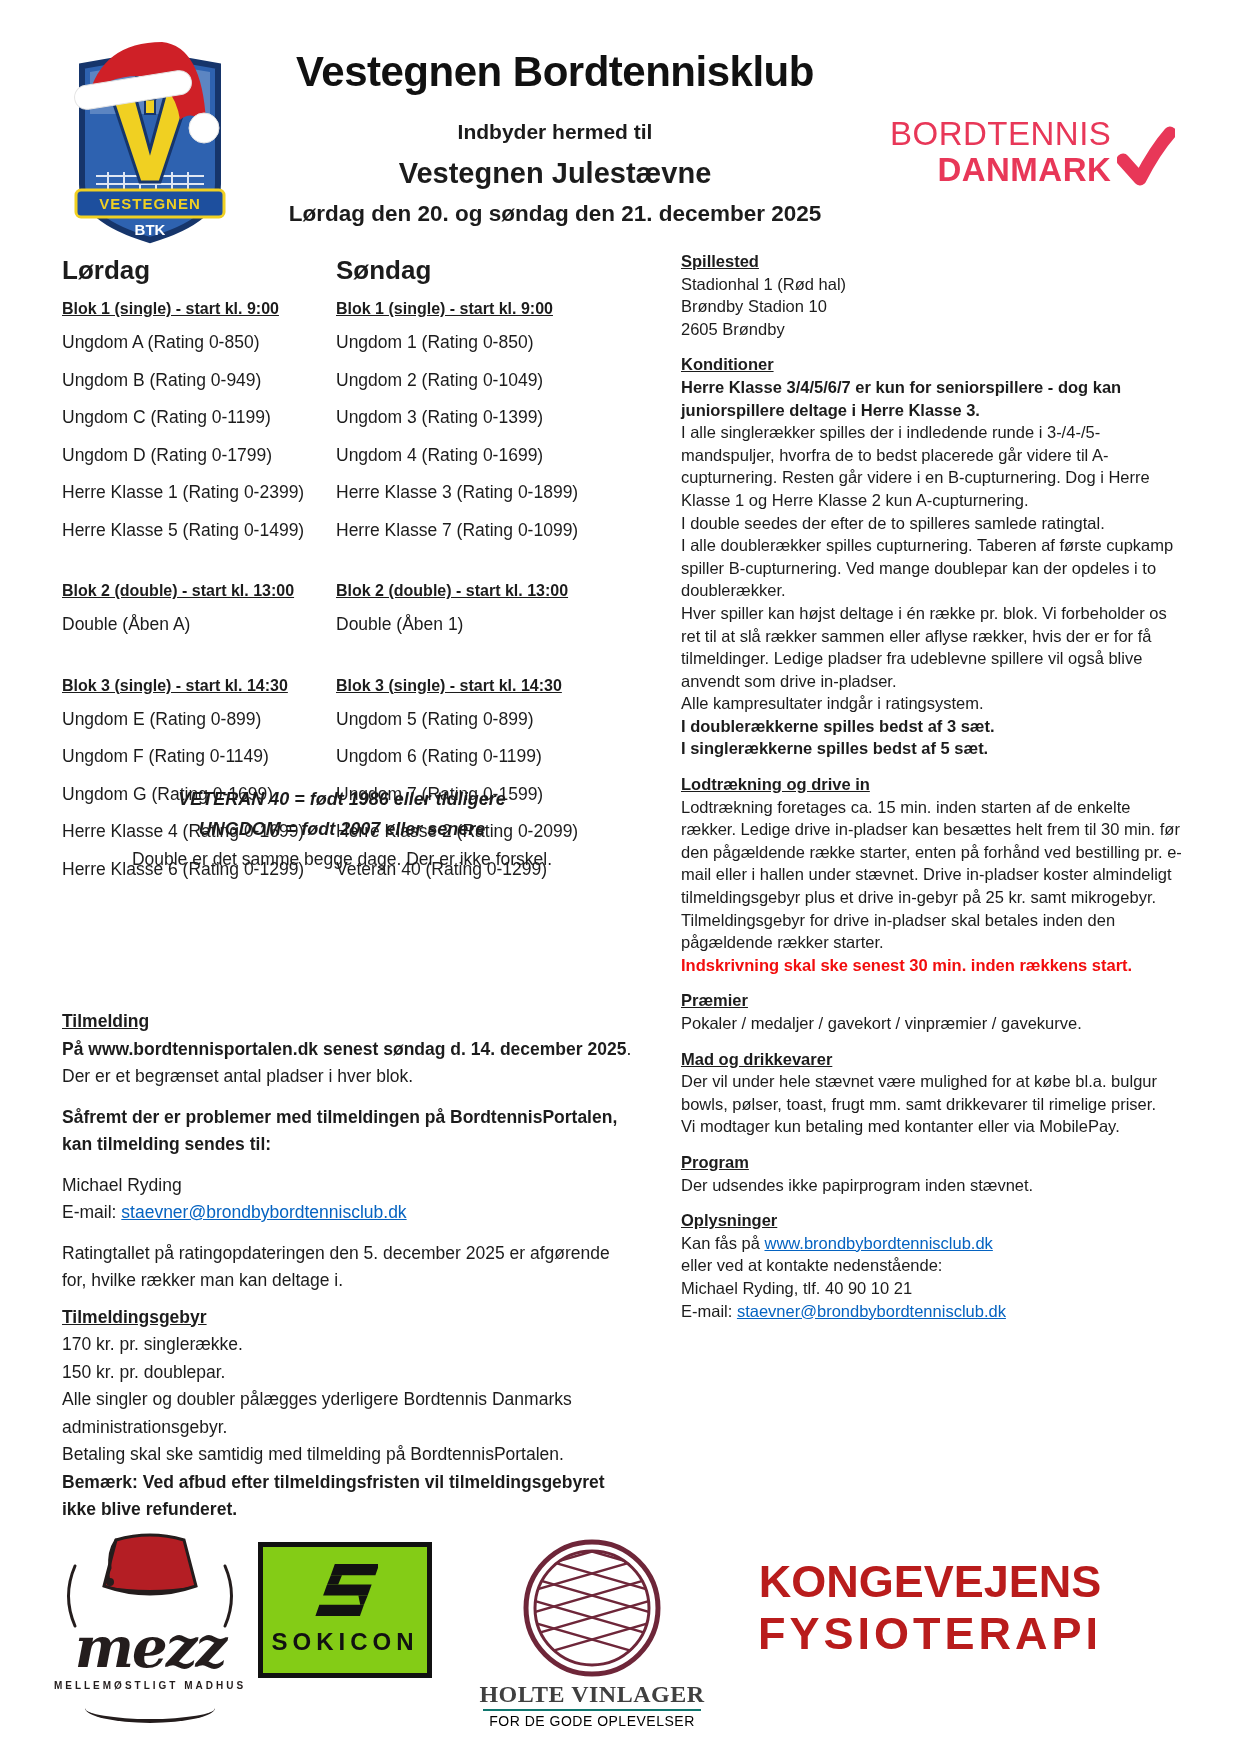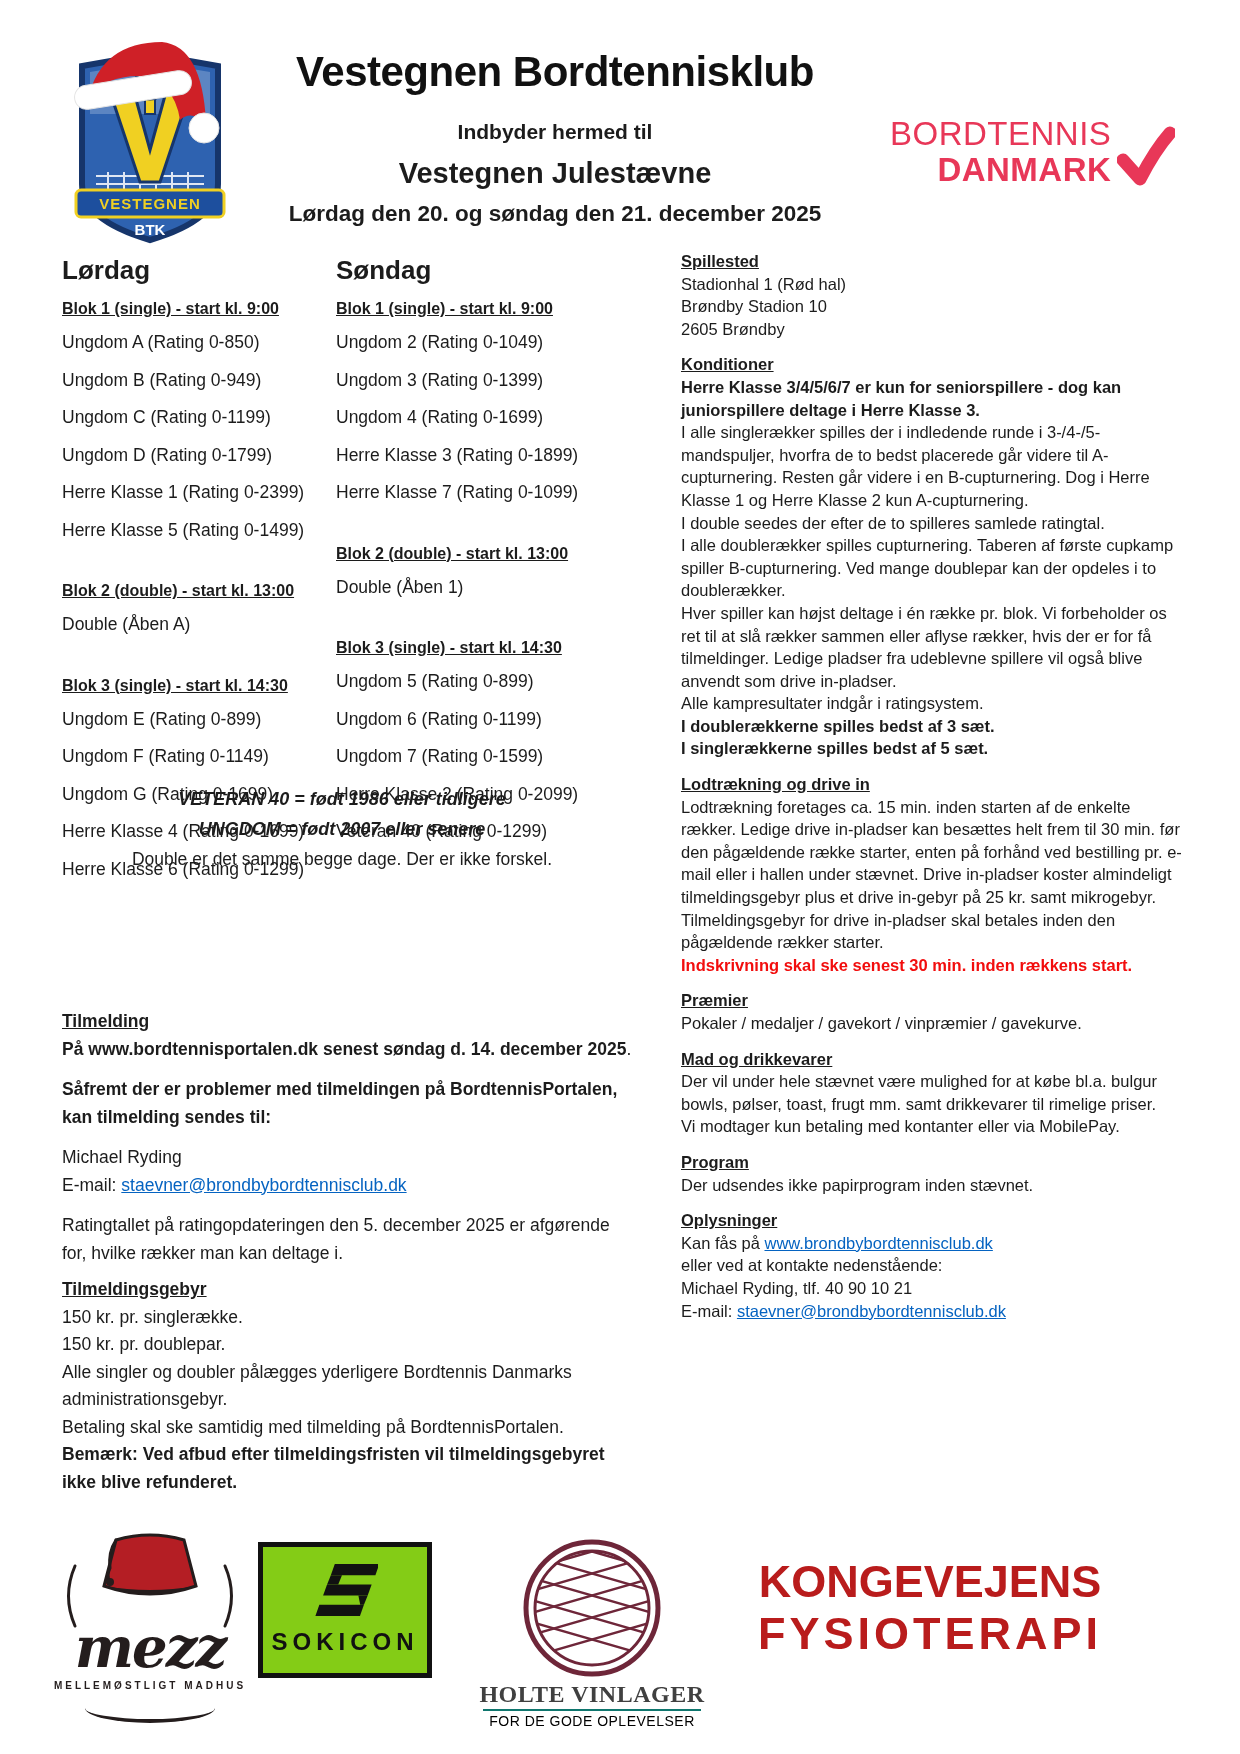--- a/index.html
+++ b/index.html
@@ -133,20 +133,21 @@
     <div class="schedule-row">Ungdom E (Rating 0-899)</div>
     <div class="schedule-row">Ungdom F (Rating 0-1149)</div>
     <div class="schedule-row">Ungdom G (Rating 0-1699)</div>
     <div class="schedule-row">Herre Klasse 4 (Rating 0-1699)</div>
     <div class="schedule-row">Herre Klasse 6 (Rating 0-1299)</div>
   </div>
 
   <div class="col-sun">
     <div class="day-title">Søndag</div>
     <div class="block-heading">Blok 1 (single) - start kl. 9:00</div>
+    <div class="schedule-row">Ungdom 1 (Rating 0-850)</div>
     <div class="schedule-row">Ungdom 2 (Rating 0-1049)</div>
     <div class="schedule-row">Ungdom 3 (Rating 0-1399)</div>
     <div class="schedule-row">Ungdom 4 (Rating 0-1699)</div>
     <div class="schedule-row">Herre Klasse 3 (Rating 0-1899)</div>
     <div class="schedule-row">Herre Klasse 7 (Rating 0-1099)</div>
     <div class="block-heading block-gap">Blok 2 (double) - start kl. 13:00</div>
     <div class="schedule-row">Double (Åben 1)</div>
     <div class="block-heading block-gap">Blok 3 (single) - start kl. 14:30</div>
     <div class="schedule-row">Ungdom 5 (Rating 0-899)</div>
     <div class="schedule-row">Ungdom 6 (Rating 0-1199)</div>
@@ -157,27 +158,28 @@
 
   <div class="notes">
     <div class="note-bold-italic">VETERAN 40 = født 1986 eller tidligere</div>
     <div class="note-bold-italic">UNGDOM = født 2007 eller senere</div>
     <div class="note-regular">Double er det samme begge dage. Der er ikke forskel.</div>
   </div>
 
   <div class="left-sections">
     <div class="sec-heading">Tilmelding</div>
     <div><span class="p-bold">På www.bordtennisportalen.dk senest søndag d. 14. december 2025</span><span>.</span></div>
+    <div>Der er et begrænset antal pladser i hver blok.</div>
     <div class="p-bold mt12">Såfremt der er problemer med tilmeldingen på BordtennisPortalen, kan tilmelding sendes til:</div>
     <div class="mt12">Michael Ryding</div>
     <div><span>E-mail: </span><a class="link">staevner@brondbybordtennisclub.dk</a></div>
     <div class="mt12">Ratingtallet på ratingopdateringen den 5. december 2025 er afgørende for, hvilke rækker man kan deltage i.</div>
 
     <div class="sec-heading mt8">Tilmeldingsgebyr</div>
-    <div>150 kr. pr. singlerække.</div>
+    <div>170 kr. pr. singlerække.</div>
     <div>150 kr. pr. doublepar.</div>
     <div>Alle singler og doubler pålægges yderligere Bordtennis Danmarks administrationsgebyr.</div>
     <div>Betaling skal ske samtidig med tilmelding på BordtennisPortalen.</div>
     <div class="p-bold">Bemærk: Ved afbud efter tilmeldingsfristen vil tilmeldingsgebyret ikke blive refunderet.</div>
   </div>
 
   <div class="col-right">
     <div>
       <span class="sec-heading">Spillested</span>
       <div>Stadionhal 1 (Rød hal)</div>

